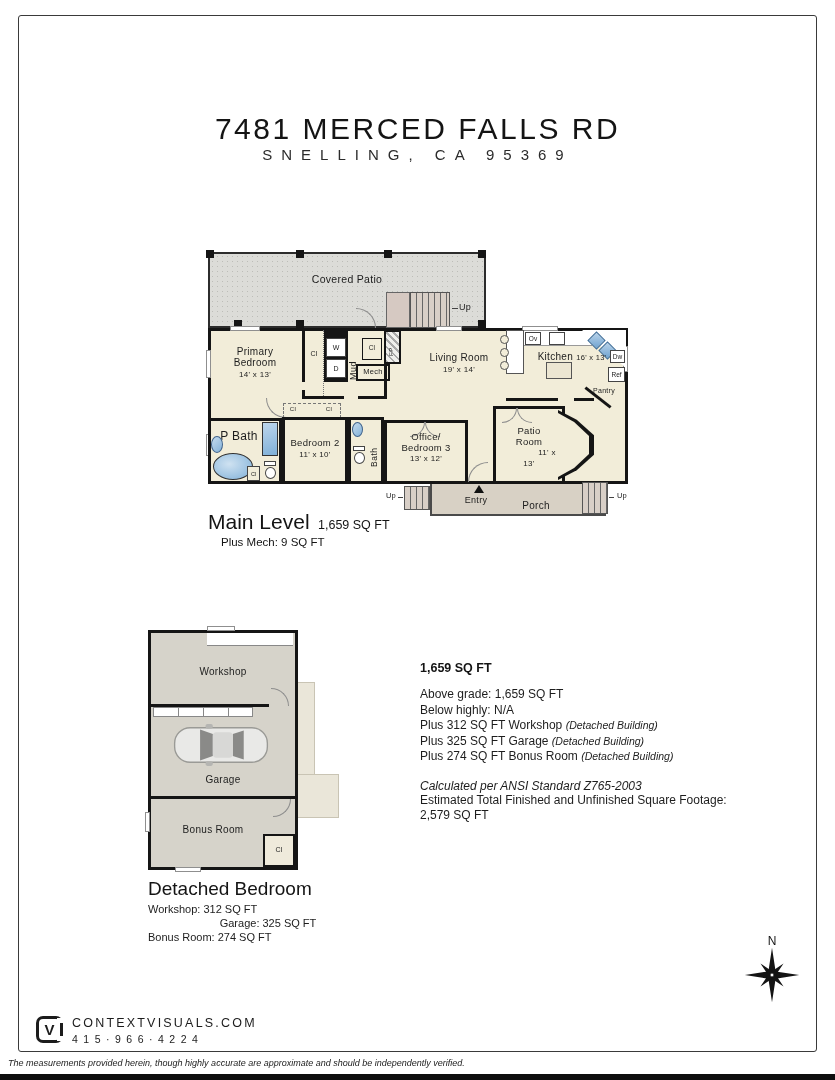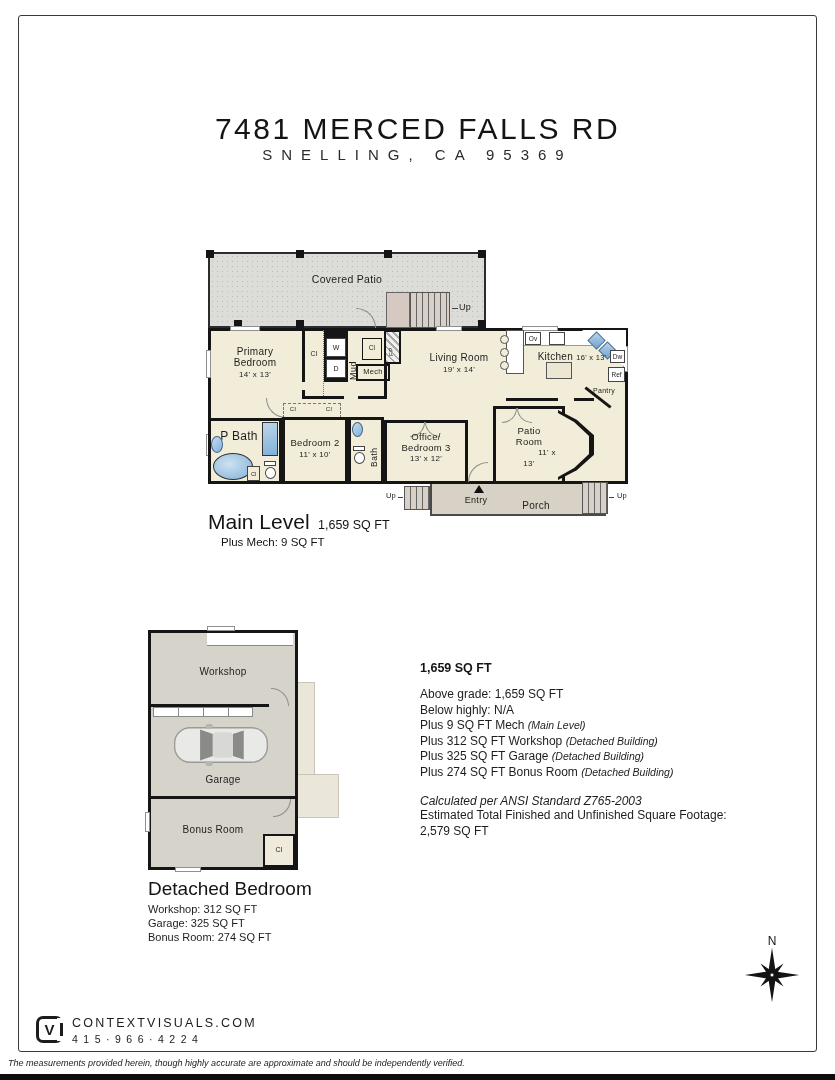--- a/index.html
+++ b/index.html
@@ -221,37 +221,33 @@
   <div class="abs" style="left:118px;top:208px;width:32px;height:33px;background:#efeadb;border:2px solid #151515;box-sizing:border-box;"></div>
   <div class="lbl" style="left:118px;top:220px;width:32px;font-size:7px;">Cl</div>
   <div class="win" style="left:0px;top:186px;width:5px;height:20px;"></div>
   <div class="win" style="left:30px;top:241px;width:26px;height:5px;"></div>
   <div class="win" style="left:62px;top:0px;width:28px;height:5px;"></div>
 </div>
 
 <div class="abs" style="left:148px;top:878px;width:240px;">
   <div style="font-size:19px;color:#141414;">Detached Bedroom</div>
   <div style="font-size:11px;margin-top:3px;">Workshop: 312 SQ FT</div>
-  <div style="font-size:11px;margin-top:2px;">Garage: 325 SQ FT</div>
+  <div style="font-size:11px;margin-top:2px;text-align:center;">Garage: 325 SQ FT</div>
   <div style="font-size:11px;margin-top:2px;">Bonus Room: 274 SQ FT</div>
 </div>
 
 <div class="abs" style="left:420px;top:661px;width:320px;">
   <div style="font-size:12.5px;font-weight:bold;color:#141414;margin-bottom:12px;">1,659 SQ FT</div>
   <div class="footline">
     <span>Above grade: 1,659 SQ FT</span>
     <span class="note"></span>
   </div>
   <div class="footline">
     <span>Below highly: N/A</span>
     <span class="note"></span>
-  </div>
-  <div class="footline">
-    <span>Plus 9 SQ FT Mech</span>
-    <span class="note">(Main Level)</span>
   </div>
   <div class="footline">
     <span>Plus 312 SQ FT Workshop</span>
     <span class="note">(Detached Building)</span>
   </div>
   <div class="footline">
     <span>Plus 325 SQ FT Garage</span>
     <span class="note">(Detached Building)</span>
   </div>
   <div class="footline">

